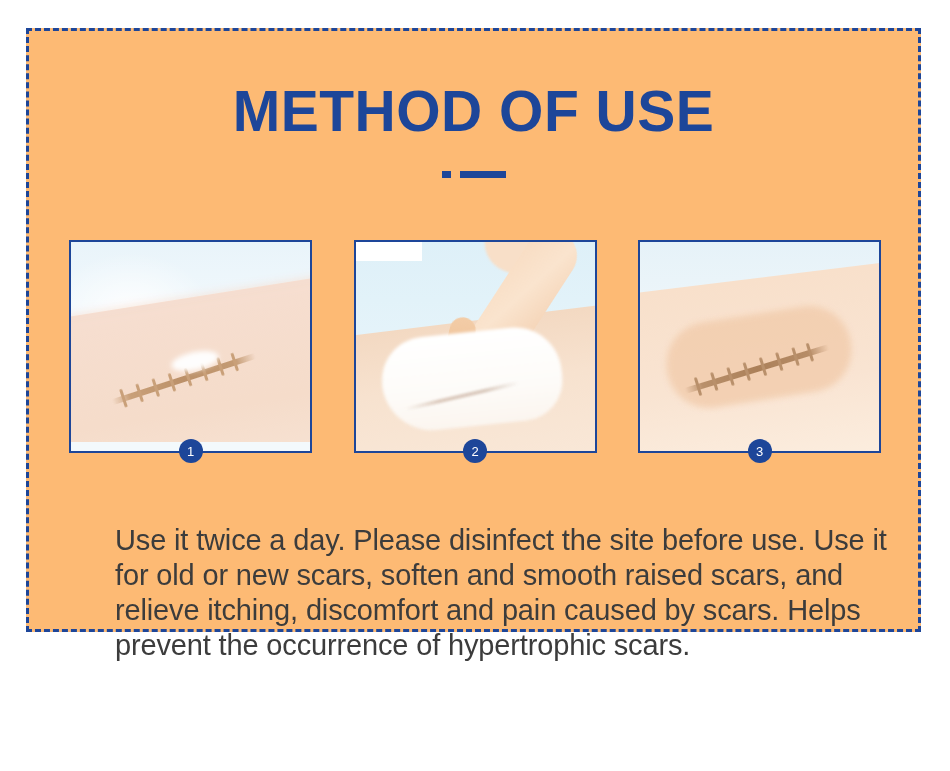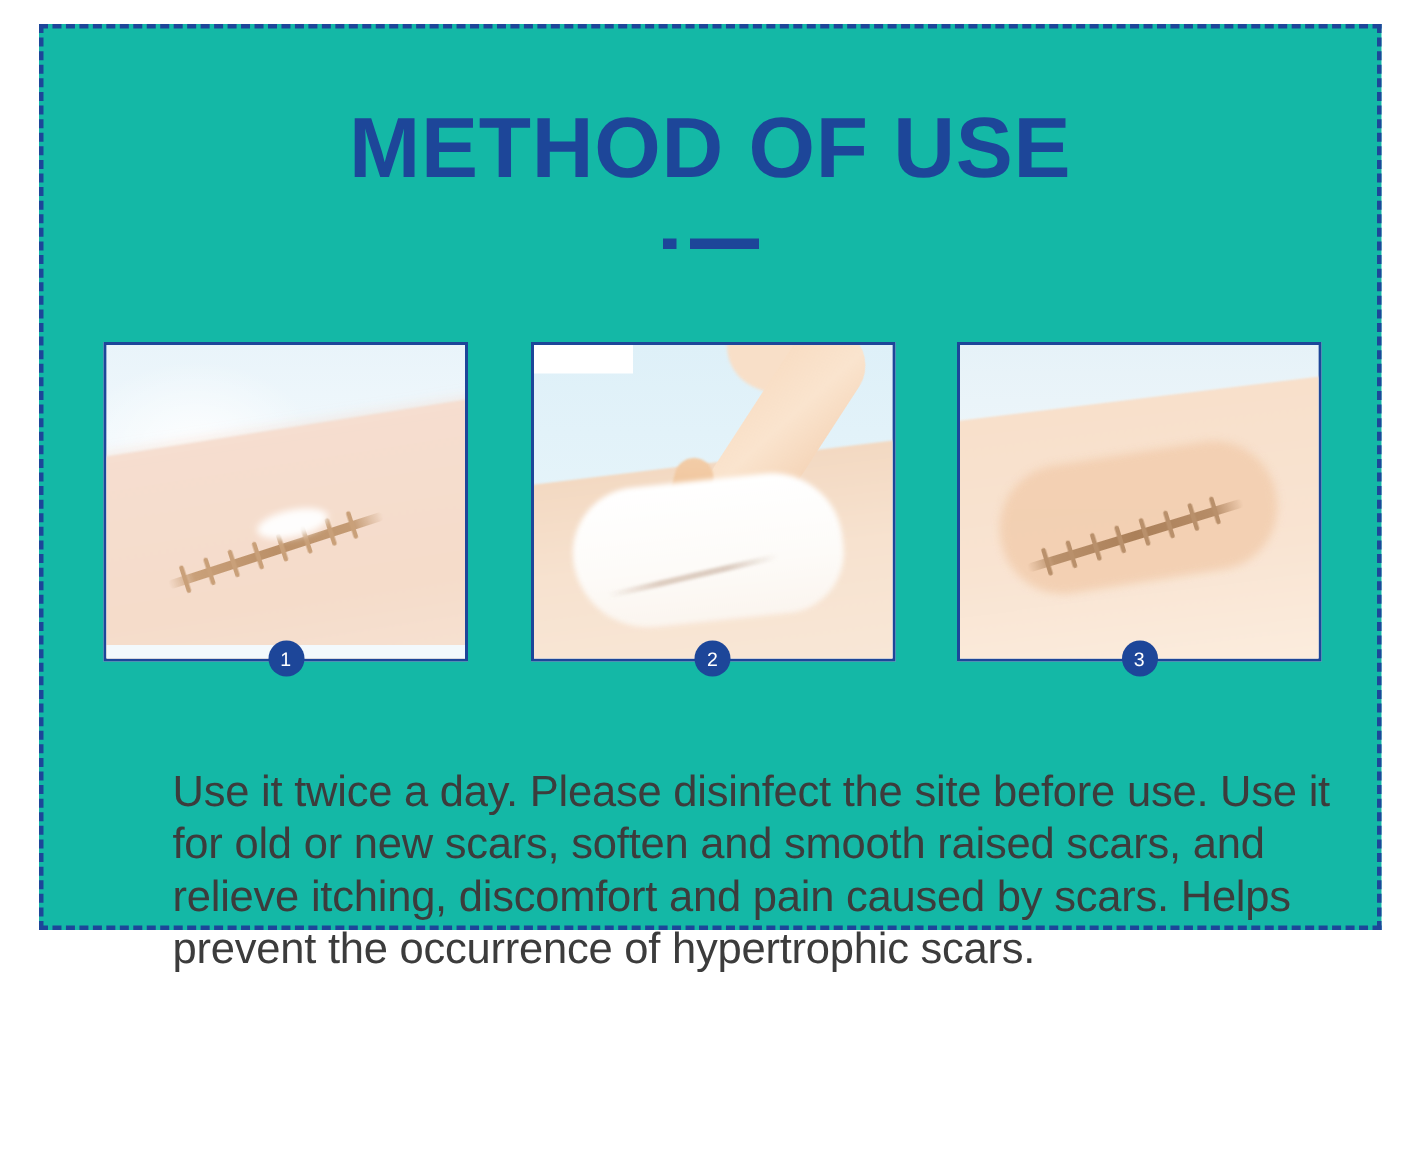--- a/index.html
+++ b/index.html
@@ -12,26 +12,26 @@
     height: 771px;
     font-family: "Liberation Sans", sans-serif;
     overflow: hidden;
     position: relative;
   }
 
   
   .panel {
     position: absolute;
     left: 26px;
-    top: 16px;
+    top: 28px;
     width: 895px;
     height: 604px;
     box-sizing: border-box;
     border: 3px dashed #1d4699;
-    background: #14b8a6;
+    background: #fdba74;
   }
 
   
   .title {
     position: absolute;
     left: 0;
     top: 52px;
     width: 100%;
     text-align: center;
     color: #1d4699;

